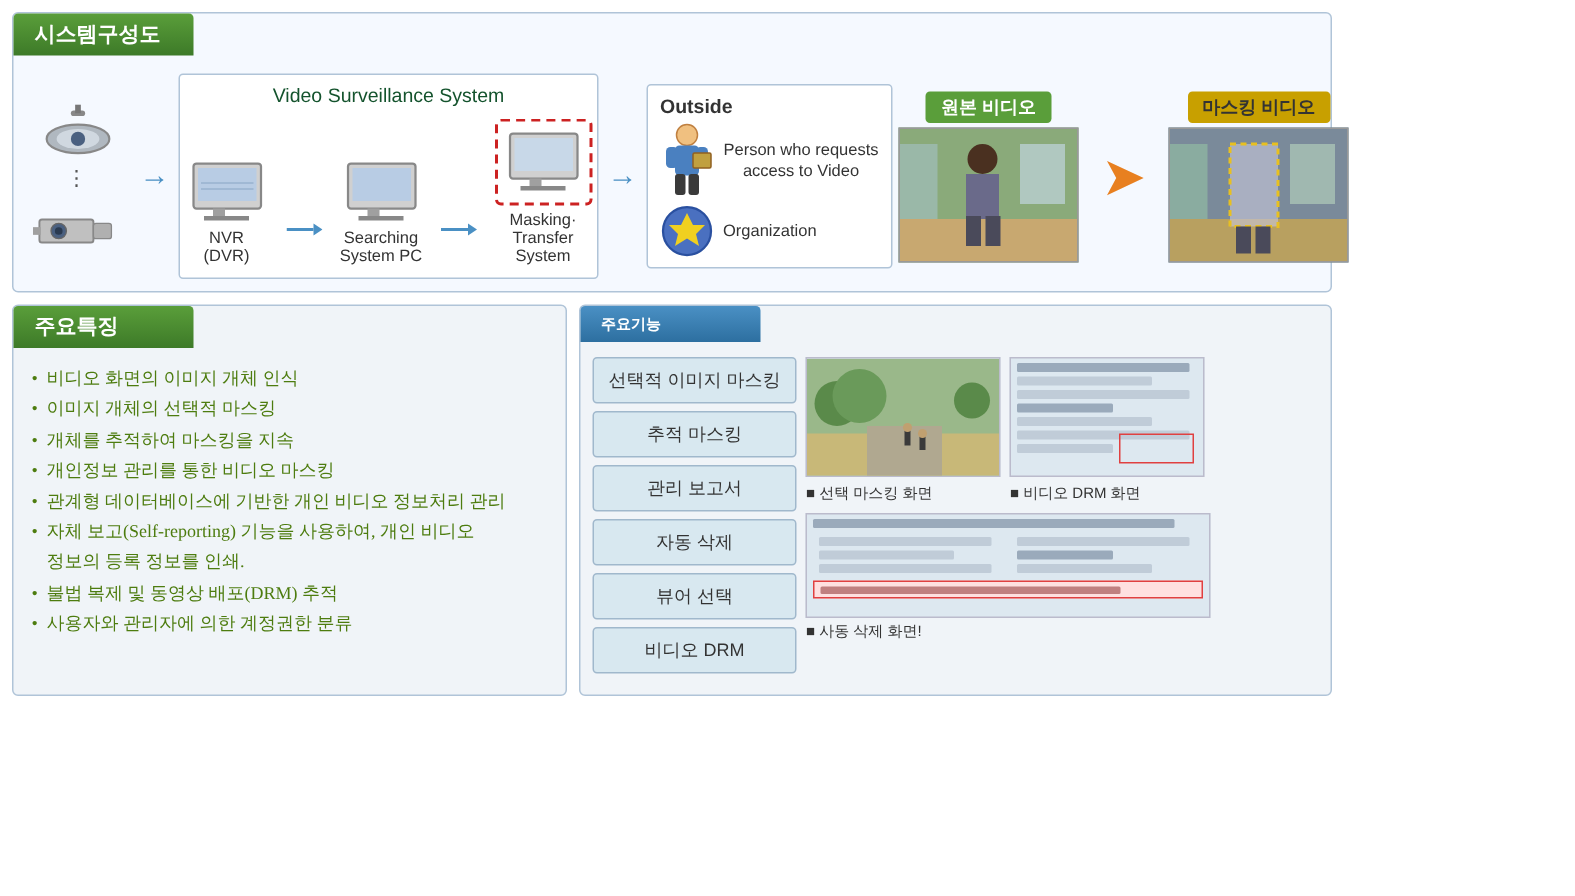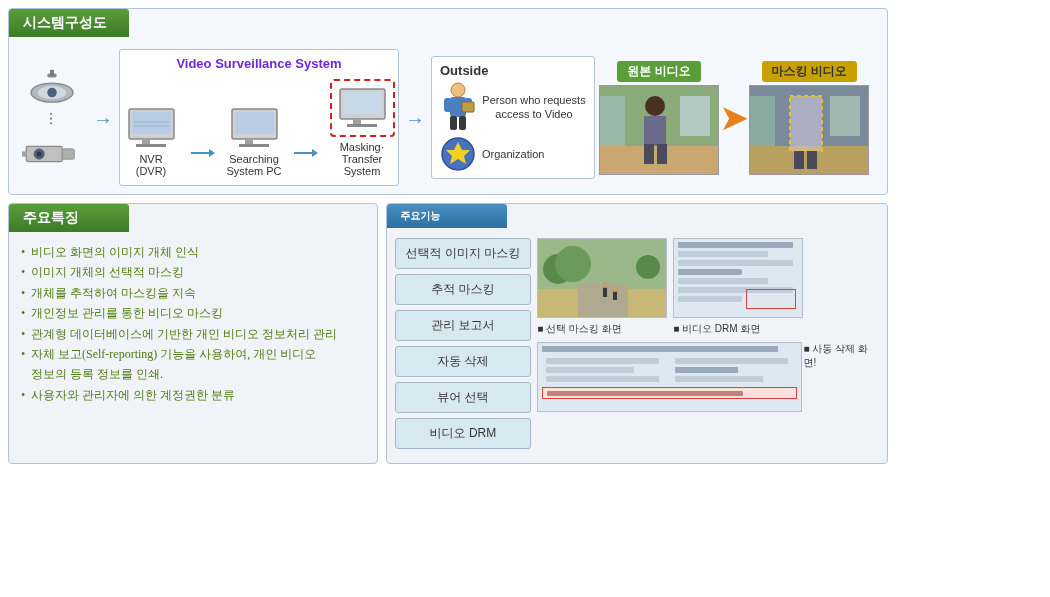--- a/index.html
+++ b/index.html
@@ -96,22 +96,22 @@
     .surveillance-box {
       border: 1px solid #b0c4d8;
       background: #fff;
       border-radius: 3px;
       padding: 6px 8px 8px 8px;
       min-width: 280px;
     }
 
     .surveillance-title {
       font-size: 13px;
-      font-weight: bold;
-      color: #6d28d9;
+      font-weight: normal;
+      color: #14532d;
       text-align: center;
       margin-bottom: 8px;
     }
 
     .surveillance-items {
       display: flex;
       align-items: flex-end;
       gap: 12px;
       justify-content: center;
     }
@@ -179,21 +179,21 @@
     .outside-label {
       font-size: 11px;
       color: #333;
       line-height: 1.3;
     }
 
     
     .video-preview {
       display: flex;
       align-items: center;
-      gap: 0;
+      gap: 15px;
       min-width: 280px;
     }
 
     .video-box {
       display: flex;
       flex-direction: column;
       align-items: center;
       gap: 3px;
     }
 
@@ -325,21 +325,21 @@
       width: 130px;
       height: 80px;
       background: #dde8f0;
       border: 1px solid #bbc;
       position: relative;
       overflow: hidden;
     }
 
     .screenshot-bottom {
       display: flex;
-      flex-direction: row;
+      flex-direction: column;
       gap: 2px;
     }
 
     .screenshot-placeholder-wide {
       width: 270px;
       height: 70px;
       background: #dde8f0;
       border: 1px solid #bbc;
       position: relative;
       overflow: hidden;
@@ -561,20 +561,21 @@
 
     <div class="features-box">
       <div class="section-header">주요특징</div>
       <ul class="features-list">
         <li>비디오 화면의 이미지 개체 인식</li>
         <li>이미지 개체의 선택적 마스킹</li>
         <li>개체를 추적하여 마스킹을 지속</li>
         <li>개인정보 관리를 통한 비디오 마스킹</li>
         <li>관계형 데이터베이스에 기반한 개인 비디오 정보처리 관리</li>
         <li>자체 보고(Self-reporting) 기능을 사용하여, 개인 비디오<br>정보의 등록 정보를 인쇄.</li>
+        <li>불법 복제 및 동영상 배포(DRM) 추적</li>
         <li>사용자와 관리자에 의한 계정권한 분류</li>
       </ul>
     </div>
 
     <div class="functions-box">
       <div class="section-header-blue">주요기능</div>
       <div class="functions-content">
 
         <div class="function-buttons">
           <div class="func-btn">선택적 이미지 마스킹</div>

